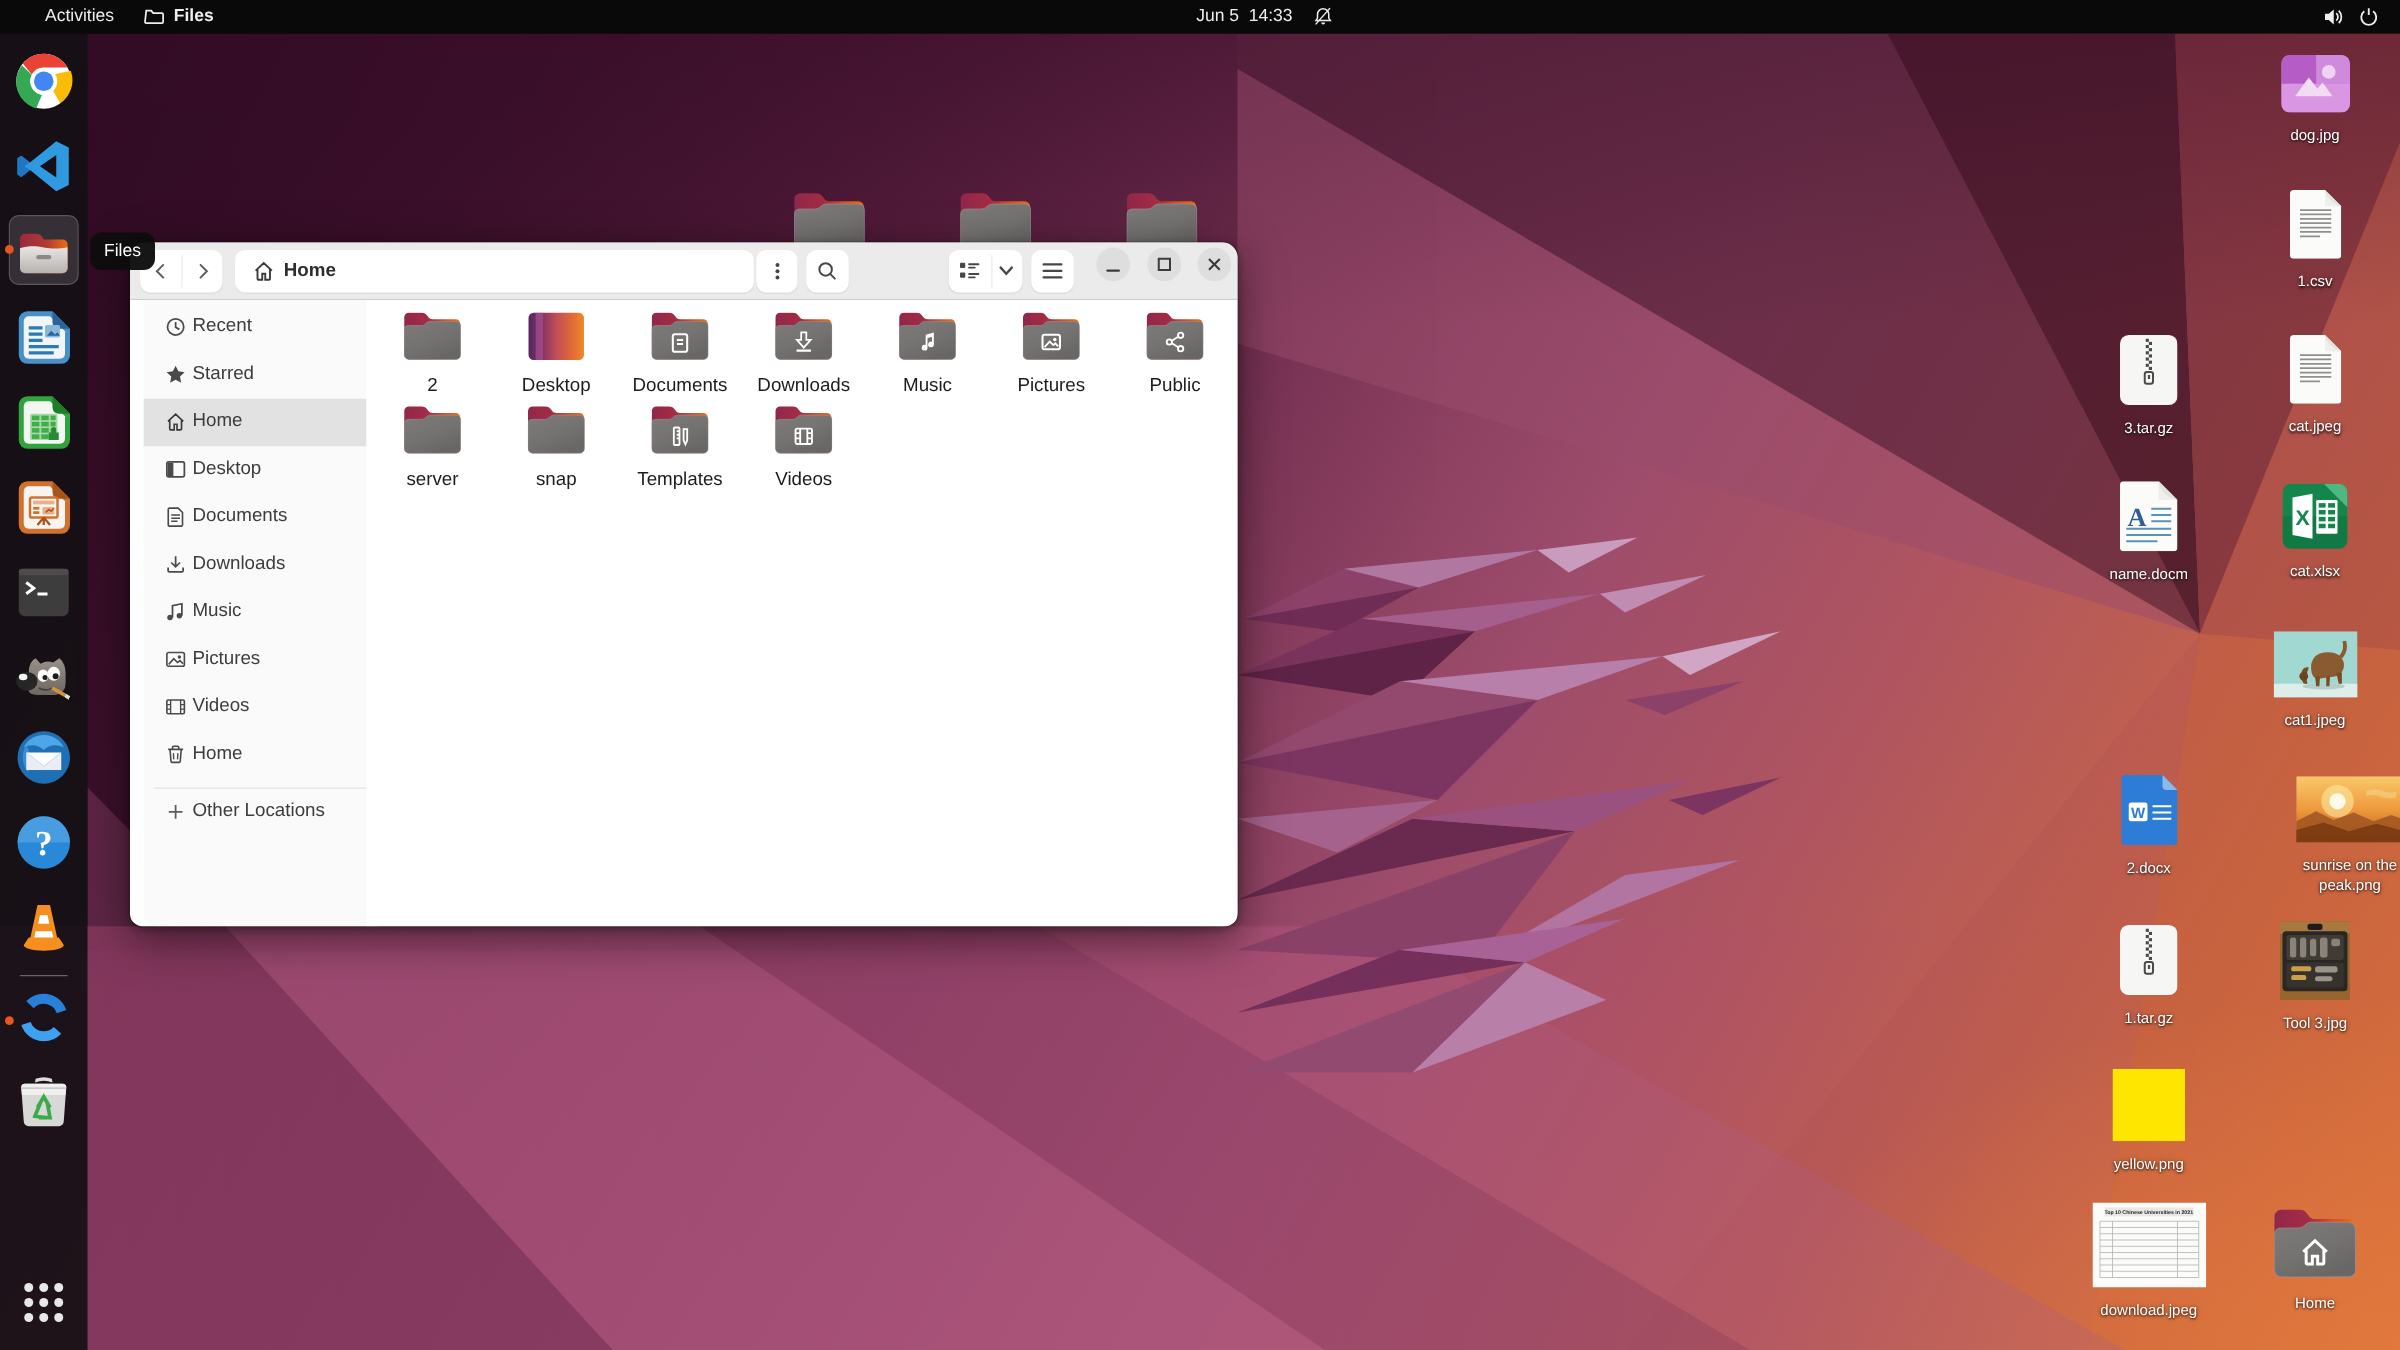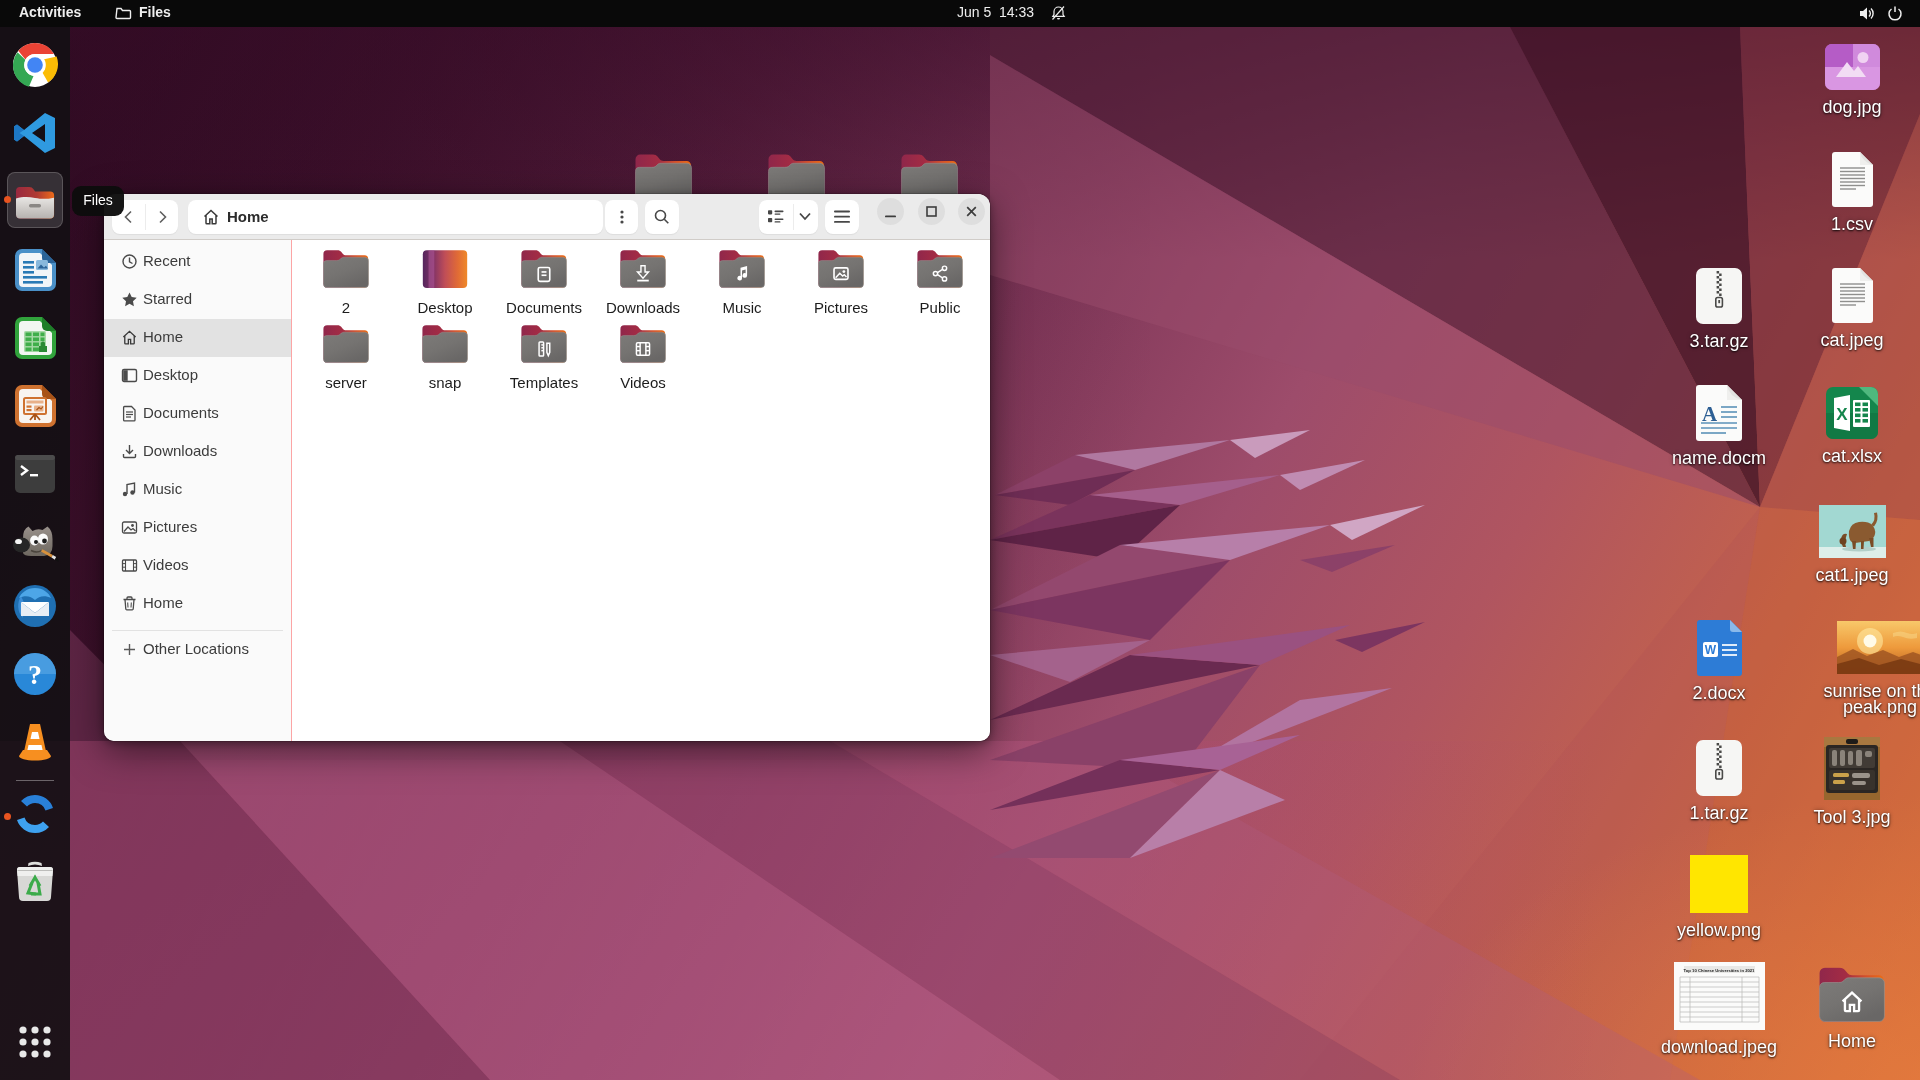--- a/index.html
+++ b/index.html
@@ -3,52 +3,52 @@
 <meta charset="utf-8">
 <style>
 * { margin:0; padding:0; box-sizing:border-box; }
 html,body { width:1920px; height:1080px; overflow:hidden; font-family:"Liberation Sans", sans-serif; }
 #topbar, #tooltip, #win, .dico, .dkic { opacity:0.999; }
 #desktop { position:absolute; inset:0; width:1920px; height:1080px; transform:translateZ(0); }
 #wall { position:absolute; left:0; top:0; }
 
 
 #topbar { position:absolute; left:0; top:0; width:1920px; height:27px; background:#090909; color:#eeeeee; font-size:14px; z-index:50; }
-#topbar .act { position:absolute; left:19px; top:4px;font-weight:bold; }
+#topbar .act { position:absolute; left:36px; top:4px; }
 #topbar .appname { position:absolute; left:139px; top:4px; font-weight:bold; }
 #topbar .clock { position:absolute; left:957px; top:4px; }
 
 
 #dock { position:absolute; left:0; top:27px; width:70px; height:1053px; background:rgba(20,16,20,0.93); z-index:40; }
 .dkic { position:absolute; left:11px; width:48px; height:48px; }
 .dksel { position:absolute; left:7px; width:56px; height:56px; background:rgba(255,255,255,0.14); border:1px solid rgba(255,255,255,0.18); border-radius:8px; }
 .dkdot { position:absolute; left:4px; width:7px; height:7px; border-radius:50%; background:#e95420; }
 
 
 #tooltip { position:absolute; left:72px; top:186px; width:52px; height:30px; background:rgba(12,12,12,0.96); border-radius:9px; color:#fff; font-size:14px; text-align:center; line-height:29px; z-index:60; }
 
 
 #win { position:absolute; left:104px; top:194px; width:886px; height:547px; background:#ffffff; overflow:hidden; border-radius:12px 12px 10px 10px; box-shadow:0 0 0 1px rgba(0,0,0,0.14), 0 10px 36px rgba(0,0,0,0.5), 0 2px 8px rgba(0,0,0,0.35); z-index:30; }
 #hdr { position:absolute; left:0; top:0; width:886px; height:46px; background:#ebebeb; border-radius:12px 12px 0 0; border-bottom:1px solid #d0ccc8; }
 .hbtn { position:absolute; top:6px; height:34px; background:#ffffff; border-radius:8px; box-shadow:0 1px 1px rgba(0,0,0,0.06); }
 #hdr svg { display:block; }
 .wmb { position:absolute; top:4px; width:27px; height:27px; border-radius:50%; background:#dedede; }
-#sidebar { position:absolute; left:0; top:46px; width:188px; height:501px; background:#fafafa; border-right:1px solid #fca5a5; border-radius:0 0 0 10px;text-decoration:underline; }
+#sidebar { position:absolute; left:11px; top:46px; width:188px; height:501px; background:#fafafa; border-right:1px solid #fca5a5; border-radius:0 0 0 10px;text-decoration:underline; }
 .srow { position:absolute; left:0; width:187px; height:38px; color:#3c3c3c; font-size:15px; }
 .srow .lbl { position:absolute; left:39px; top:9px; }
 .srow svg { position:absolute; left:17px; top:10px; }
 .ssel { background:#e2e2e2; }
 #content { position:absolute; left:189px; top:46px; width:697px; height:501px; background:#ffffff; border-radius:0 0 10px 0; }
 .fitem { position:absolute; width:90px; text-align:center; color:#1c1c1c; font-size:15px; }
 .fitem svg { display:inline-block; }
 .fitem .flbl { margin-top:7px; line-height:15px; }
 
 
 .dico { position:absolute; width:120px; text-align:center; z-index:5; }
-.dico .dlbl { margin-top:5px; color:#ffffff; font-size:18px; line-height:16px; text-shadow:0 1px 2px rgba(0,0,0,0.85), 0 0 4px rgba(0,0,0,0.4); }
+.dico .dlbl { margin-top:5px; color:#ffffff; font-size:12px; line-height:16px; text-shadow:0 1px 2px rgba(0,0,0,0.85), 0 0 4px rgba(0,0,0,0.4); }
 .dico .ithumb { display:inline-block; }
 </style>
 </head>
 <body>
 <div id="desktop">
 <svg width="0" height="0" style="position:absolute">
   <defs>
     <linearGradient id="gFold" x1="0" y1="0" x2="1" y2="0">
       <stop offset="0" stop-color="#90274b"></stop>
           <stop offset="0.42" stop-color="#a42c44"></stop>

